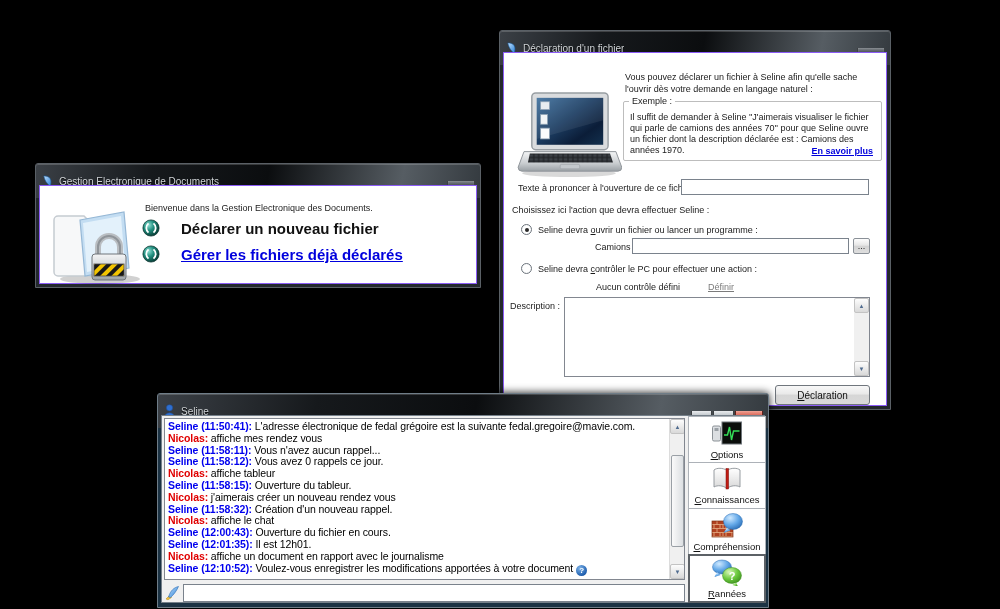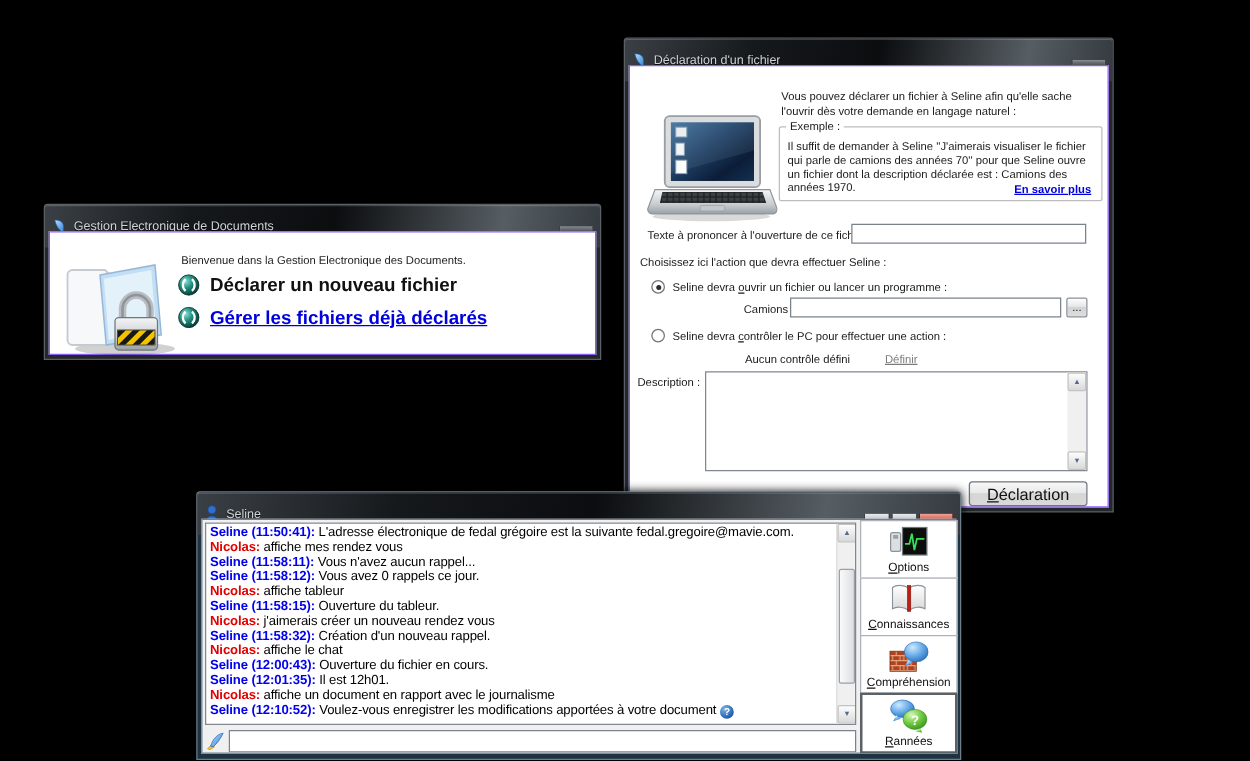--- a/index.html
+++ b/index.html
@@ -16,42 +16,42 @@
     background:linear-gradient(#83898e,#3a3f44 40%,#1f2327 50%,#43484d); color:#f0f0f0; font-size:8px; font-weight:bold;
     display:flex; align-items:center; justify-content:center; cursor:pointer; box-shadow:inset 0 0 1px rgba(255,255,255,.4); }
   .cap-btn.small { width:21px; }
   .cap-btn.lite { background:linear-gradient(#e8ebee,#b9bfc4 40%,#8f969c 50%,#b4babf); color:#2c2f33; }
   .cap-btn.red { background:linear-gradient(#f0a092,#d4584a 40%,#a82a1c 50%,#c4503f); color:#fff; border-color:#5c201a; }
   .content { position:absolute; left:3px; right:3px; top:21px; bottom:3px; background:#fff; border:1px solid #8b5cf6; }
 
   
   #win-gestion { left:35px; top:163px; width:446px; height:125px; }
   .welcome { position:absolute; left:105px; top:17px; font-size:9px; color:#222; }
-  .ged-item { position:absolute; left:102px; display:flex; align-items:center; gap:8px; cursor:pointer;text-align:right; }
+  .ged-item { position:absolute; left:102px; display:flex; align-items:center; gap:21px; cursor:pointer;text-align:right; }
   .ged-item .lbl { font-size:15px; font-weight:bold; color:#111; letter-spacing:0; }
   .ged-item .lbl.linkstyle { color:var(--link); text-decoration:underline; }
 
   
   #win-declaration { left:499px; top:30px; width:392px; height:380px; }
   #win-declaration .content { font-size:9px; color:#1a1a1a; }
   .intro { position:absolute; left:121px; top:19px; width:260px; line-height:11.5px; }
   .fieldset { position:absolute; left:119px; top:48px; width:259px; height:60px; border:1px solid #bdbdbd; border-radius:2px; }
   .fieldset .legend { position:absolute; top:-6px; left:5px; background:#fff; padding:0 3px; font-size:9px; }
   .fieldset .fbody { position:absolute; left:6px; top:10px; right:6px; line-height:11px; }
   .fieldset .flink { position:absolute; right:8px; bottom:4px; color:var(--link); font-weight:bold; text-decoration:underline; cursor:pointer; }
   .formlabel { position:absolute; white-space:nowrap; }
   .tinput { position:absolute; height:16px; border:1px solid #7a828c; background:#fff; font-size:9px; padding:0 2px; font-family:"Liberation Sans",sans-serif; }
   .radio { position:absolute; width:11px; height:11px; border:1px solid #6e757d; border-radius:50%; background:radial-gradient(#fff 55%, #dfe5ea); cursor:pointer; }
   .radio.checked::after { content:''; position:absolute; inset:2.5px; border-radius:50%; background:#2a2a2a; }
   .browse-btn { position:absolute; width:17px; height:16px; border:1px solid #8a9097; border-radius:2px; font-size:9px;
     background:linear-gradient(#fdfdfd,#e6e6e6 45%,#d3d3d3 50%,#dedede); display:flex; align-items:center; justify-content:center; cursor:pointer; }
   .gray-link { color:var(--definir); text-decoration:underline; cursor:pointer; }
   .descbox { position:absolute; left:60px; top:244px; width:306px; height:80px; border:1px solid #828790; background:#fff; }
   .push-btn { position:absolute; border:1px solid #70767d; border-radius:3px; background:linear-gradient(#f8f8f8,#e9e9e9 45%,#d6d6d6 50%,#d9d9d9);
-    font-size:13px; color:#111; display:flex; align-items:center; justify-content:center; cursor:pointer; }
+    font-size:10px; color:#111; display:flex; align-items:center; justify-content:center; cursor:pointer; }
   .u { text-decoration:underline; }
 
   
   .vscroll { position:absolute; top:0; right:0; bottom:0; width:15px; background:#f0f0f0; }
   .vscroll .arr { position:absolute; left:0; width:15px; height:15px; border:1px solid #c3c3c3; border-radius:2px;
     background:linear-gradient(#fdfdfd,#d9d9d9); color:#4f6b8f; font-size:6px; display:flex; align-items:center; justify-content:center; cursor:pointer; }
   .arr.up { top:0; } .arr.down { bottom:0; }
   .vscroll .thumb { position:absolute; left:1px; width:13px; border:1px solid #9aa0a6; border-radius:2px;
     background:linear-gradient(to right,#fafafa,#dcdfe2); cursor:pointer; }
 

